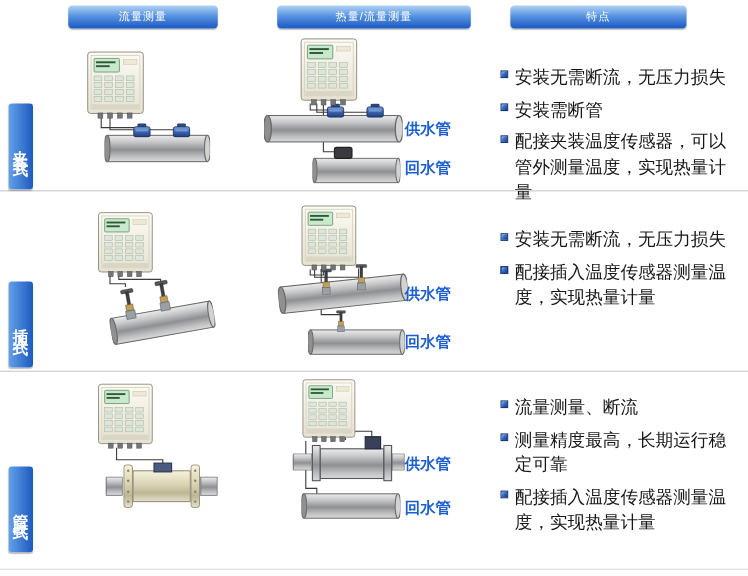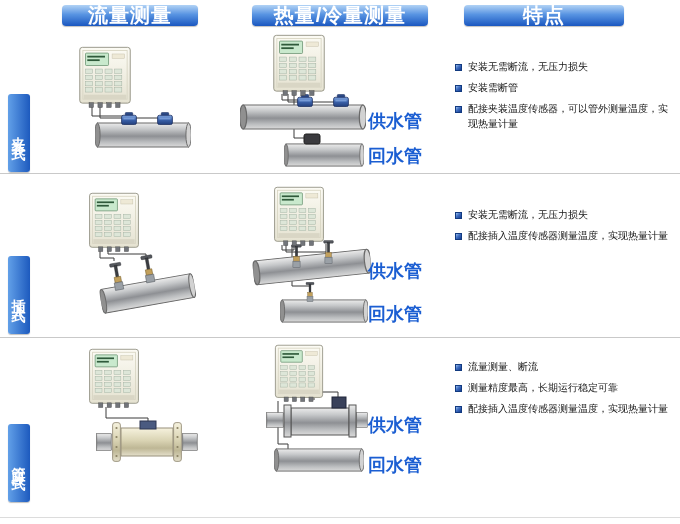--- a/index.html
+++ b/index.html
@@ -1,39 +1,39 @@
 <!DOCTYPE html>
 <html><head>
 <meta charset="utf-8">
 <style>
   html,body{margin:0;padding:0;background:#fff;}
   .page{position:relative;width:680px;height:524px;background:#ffffff;overflow:hidden;
         font-family:"Liberation Sans","DejaVu Sans",sans-serif;}
   
   .hdr{position:absolute;top:5px;height:21px;line-height:21px;text-align:center;
-       color:#fff;font-weight:bold;font-size:20px;letter-spacing:1px;border-radius:4px;
+       color:#fff;font-weight:normal;font-size:10px;letter-spacing:1px;border-radius:4px;
        background:linear-gradient(180deg,#b1d2f5 0%,#5894e2 45%,#1a57c0 100%);
        box-shadow:0 1px 1px rgba(0,0,0,.25);}
   .hdr1{left:62px;width:136px;}
   .hdr2{left:252px;width:176px;}
   .hdr3{left:464px;width:160px;}
   
   .divider{position:absolute;left:0;width:680px;height:1px;background:#c9c9c9;}
   .d1{top:173px}.d2{top:337px}.d3{top:517px;background:#dcdcdc;}
   
   .tab{position:absolute;left:8px;width:22px;height:78px;border-radius:3px;
        background:linear-gradient(90deg,#62a0e8,#1d5abe);color:#fff;font-weight:bold;font-size:14px;
        writing-mode:vertical-rl;text-orientation:upright;letter-spacing:5px;
        display:flex;align-items:center;justify-content:center;box-shadow:0 1px 1px rgba(0,0,0,.25);}
   .tab1{top:94px}.tab2{top:256px}.tab3{top:424px}
   
-  .pipe-label{position:absolute;color:#1b5ed2;font-weight:bold;font-size:18px;white-space:nowrap;}
+  .pipe-label{position:absolute;color:#1b5ed2;font-weight:bold;font-size:14px;white-space:nowrap;}
   
   .features{position:absolute;left:455px;width:218px;margin:0;padding:0;list-style:none;
-            font-size:10px;color:#161616;}
+            font-size:16px;color:#161616;}
   .features li{position:relative;padding-left:13px;margin-bottom:7px;line-height:1.42;}
   .bullet{position:absolute;left:0;top:4px;width:7px;height:7px;box-sizing:border-box;
           background:linear-gradient(135deg,#9cc0ec 0%,#3d6cc0 45%,#143c8e 100%);
           border:1px solid #123a80;}
   .scene{position:absolute;}
   .s1{left:58px;top:46px;}
   .s2{left:238px;top:34px;}
   .s3{left:70px;top:192px;}
   .s4{left:238px;top:186px;}
   .s5{left:78px;top:348px;}
@@ -122,21 +122,21 @@
         <rect x="0.6" y="0.6" width="7.8" height="38.8" rx="2.5" fill="url(#gCream)" stroke="#97907a" stroke-width="0.9"></rect>
         <circle cx="4.5" cy="6" r="1.1" fill="#8a8264"></circle>
           <circle cx="4.5" cy="15" r="1.1" fill="#8a8264"></circle>
         <circle cx="4.5" cy="25" r="1.1" fill="#8a8264"></circle>
           <circle cx="4.5" cy="34" r="1.1" fill="#8a8264"></circle>
       </symbol>
     </defs>
   </svg>
 
   <div class="hdr hdr1">流量测量</div>
-  <div class="hdr hdr2">热量/冷量测量</div>
+  <div class="hdr hdr2">热量/流量测量</div>
   <div class="hdr hdr3">特点</div>
 
   <div class="divider d1"></div>
   <div class="divider d2"></div>
   <div class="divider d3"></div>
 
   <div class="tab tab1">夹装式</div>
   <div class="tab tab2">插入式</div>
   <div class="tab tab3">管段式</div>
 

